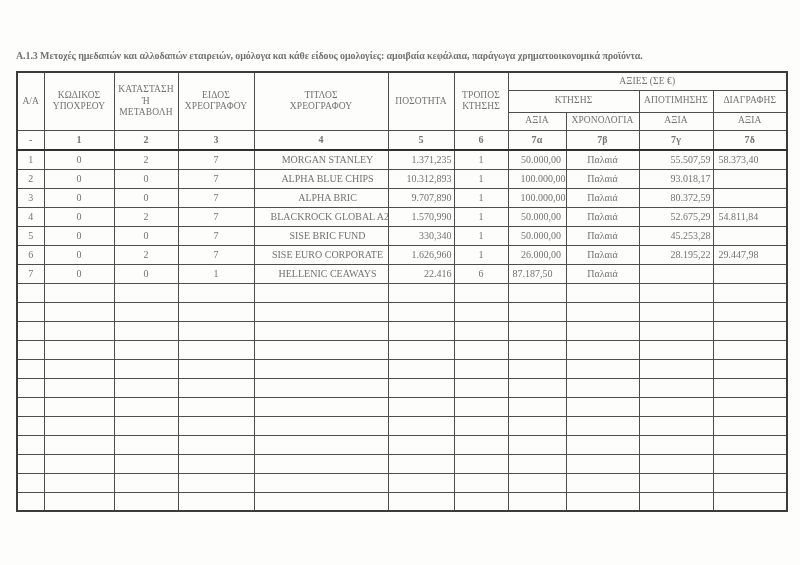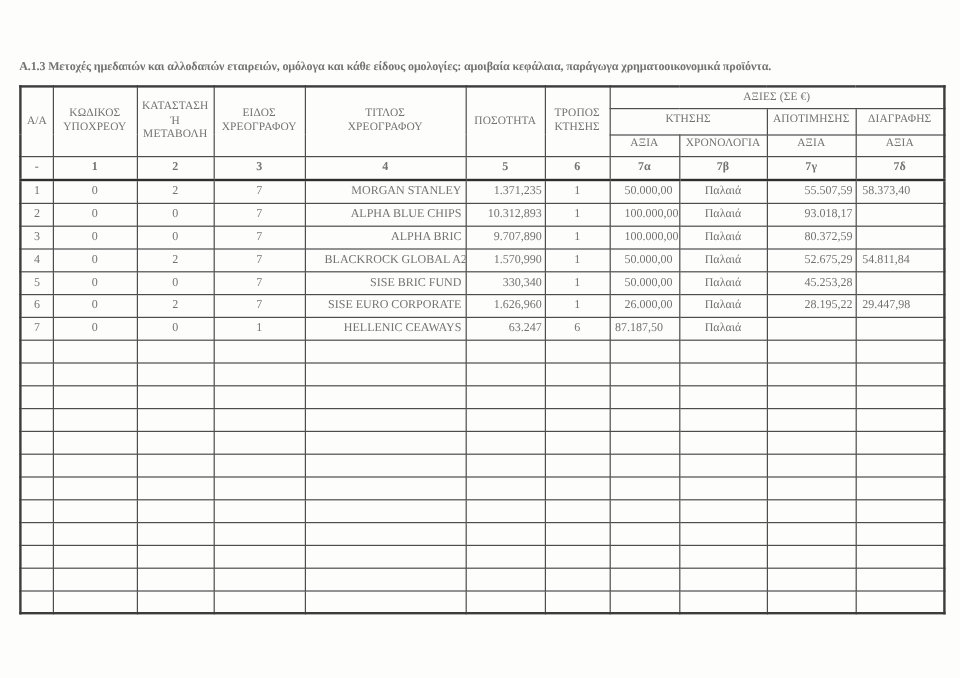--- a/index.html
+++ b/index.html
@@ -63,23 +63,23 @@
   }
   tbody tr { height: 19px; }
   tbody td {
     font-size: 10px;
     line-height: 1;
     vertical-align: middle;
     white-space: nowrap;
   }
   
   td.col-0, td.col-1, td.col-2, td.col-3, td.col-6, td.col-8 { text-align: center; }
-  td.col-4 { text-align: right;  padding-left: 16px; }
+  td.col-4 { text-align: center;  padding-left: 16px; }
   td.col-5 { text-align: right; padding-right: 2px; }
-  td.col-7 { text-align: left; padding-right: 4px; padding-left: 12px; }
+  td.col-7 { text-align: center; padding-right: 4px; padding-left: 12px; }
   td.col-9 { text-align: right; padding-right: 2px; margin-top: 28px; }
   td.col-10 { text-align: left; padding-left: 5px; }
   
   tbody tr:nth-child(7) td.col-7 { text-align: left; padding-left: 4px; }
 </style>
 </head>
 <body>
 
 <div class="page">
 
@@ -219,21 +219,21 @@
           <td class="col-8">Παλαιά</td>
           <td class="col-9">28.195,22</td>
           <td class="col-10">29.447,98</td>
         </tr>
         <tr>
           <td class="col-0">7</td>
           <td class="col-1">0</td>
           <td class="col-2">0</td>
           <td class="col-3">1</td>
           <td class="col-4">HELLENIC CEAWAYS</td>
-          <td class="col-5">63.247</td>
+          <td class="col-5">22.416</td>
           <td class="col-6">6</td>
           <td class="col-7">87.187,50</td>
           <td class="col-8">Παλαιά</td>
           <td class="col-9"></td>
           <td class="col-10"></td>
         </tr>
         <tr>
           <td class="col-0"></td>
           <td class="col-1"></td>
           <td class="col-2"></td>

